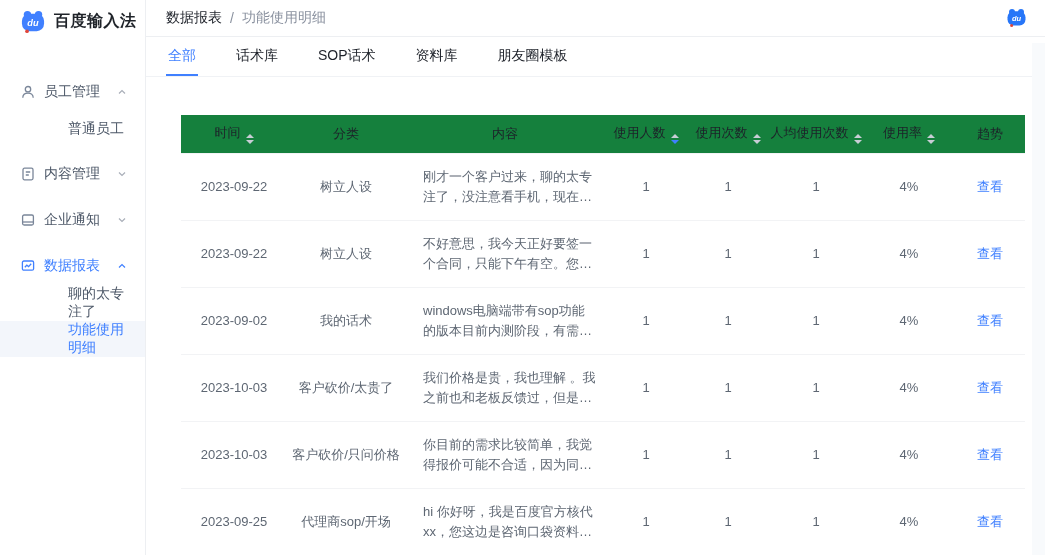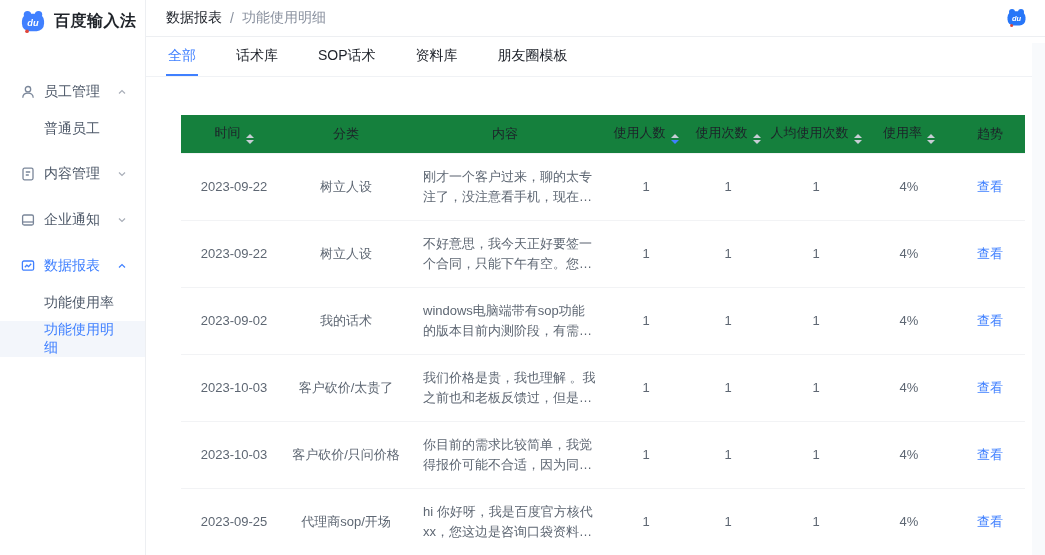--- a/index.html
+++ b/index.html
@@ -11,21 +11,21 @@
   .sidebar { width:146px; flex:0 0 146px; border-right:1px solid #EDEFF2; background:#fff; }
   .logo-row { height:43px; display:flex; align-items:center; padding-left:20px; gap:8px; }
   .logo-text { font-size:16px; font-weight:bold; color:#1F2329; letter-spacing:.5px; }
   .nav { padding-top:30px; }
   .nav-group, .nav-sub { height:38px; display:flex; align-items:center; padding:0 18px 0 20px;
     font-size:14px; color:#4E5969; cursor:pointer; }
   .nav-group .nav-ico { width:16px; height:16px; margin-right:8px; color:#7A8699; display:inline-flex; }
   .nav-group .nav-label { flex:1; }
   .nav-group .chev { color:#A9AEB8; display:inline-flex; }
   .nav-group.active, .nav-group.active .nav-ico, .nav-group.active .chev { color:#4080FF; }
-  .nav-sub { padding-left:44px; height:36px; color:#4E5969; }
+  .nav-sub { padding-left:68px; height:36px; color:#4E5969; }
   .nav-sub.active { background:#F3F6FB; color:#4080FF; font-weight:500; }
   .nav-gap { height:8px; }
 
   
   .main { flex:1; display:flex; flex-direction:column; min-width:0; }
   .topbar { height:43px; border-bottom:1px solid #EDEFF2; display:flex; align-items:center;
     padding:0 18px 0 20px; }
   .breadcrumb { display:flex; align-items:center; gap:8px; font-size:14px; }
   .bc-section { color:#1D2129; font-weight:500; }
   .bc-sep, .bc-current { color:#8A919F; }
@@ -146,21 +146,21 @@
           </svg>
         </span>
         <span class="nav-label">数据报表</span>
         <span class="chev">
           <svg width="10" height="10" viewBox="0 0 10 10" fill="none" stroke="currentColor" stroke-width="1.2">
               <polyline points="2,6.5 5,3.5 8,6.5"></polyline>
             </svg>
         </span>
       </div>
       <div class="nav-sub">
-        <span>功能使用率</span>
+        <span>聊的太专注了</span>
       </div>
       <div class="nav-sub active">
         <span>功能使用明细</span>
       </div>
     </nav>
   </aside>
 
   <div class="main">
 
     <div class="topbar">

